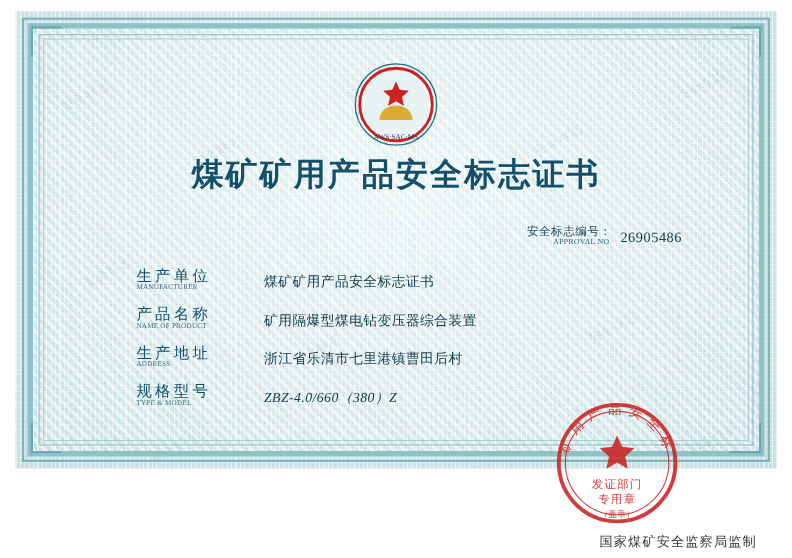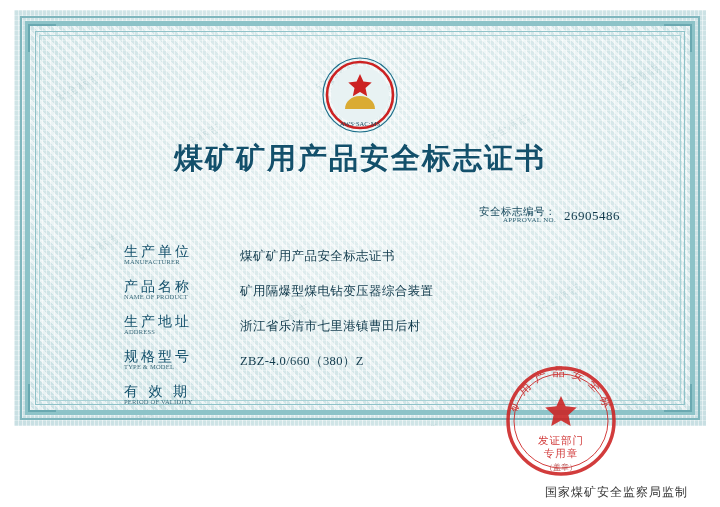--- a/index.html
+++ b/index.html
@@ -203,20 +203,21 @@
     font-family: "DejaVu Sans", sans-serif;
     font-size: 12.5px;
     color: #10394b;
     padding-top: 2px;
     letter-spacing: .4px;
     white-space: nowrap;
   }
   .field-value.mono {
     font-family: "Liberation Serif", serif;
     font-size: 12.5px;
+    font-style: italic;
   }
 
   
   #seal {
     position: absolute;
     left: 488px;
     top: 352px;
     width: 118px;
     height: 118px;
     opacity: .88;
@@ -316,24 +317,20 @@
       <div class="field-row">
         <div class="field-label">
           <div class="label-cn">规格型号</div>
           <div class="label-en">TYPE &amp; MODEL</div>
         </div>
         <div class="field-value mono">ZBZ-4.0/660（380）Z</div>
       </div>
 
 
       <div class="field-row">
-        <div class="field-label">
-          <div class="label-cn">有 效 期</div>
-          <div class="label-en">PERIOD OF VALIDITY</div>
-        </div>
       </div>
 
     </div>
 
     <div id="seal">
       <svg width="118" height="118" viewBox="0 0 118 118">
         <defs>
           <path id="sealArcTop" d="M 14,59 A 45,45 0 1 1 104,59"></path>
           <path id="sealArcBottom" d="M 18,59 A 41,41 0 0 0 100,59"></path>
         </defs>

